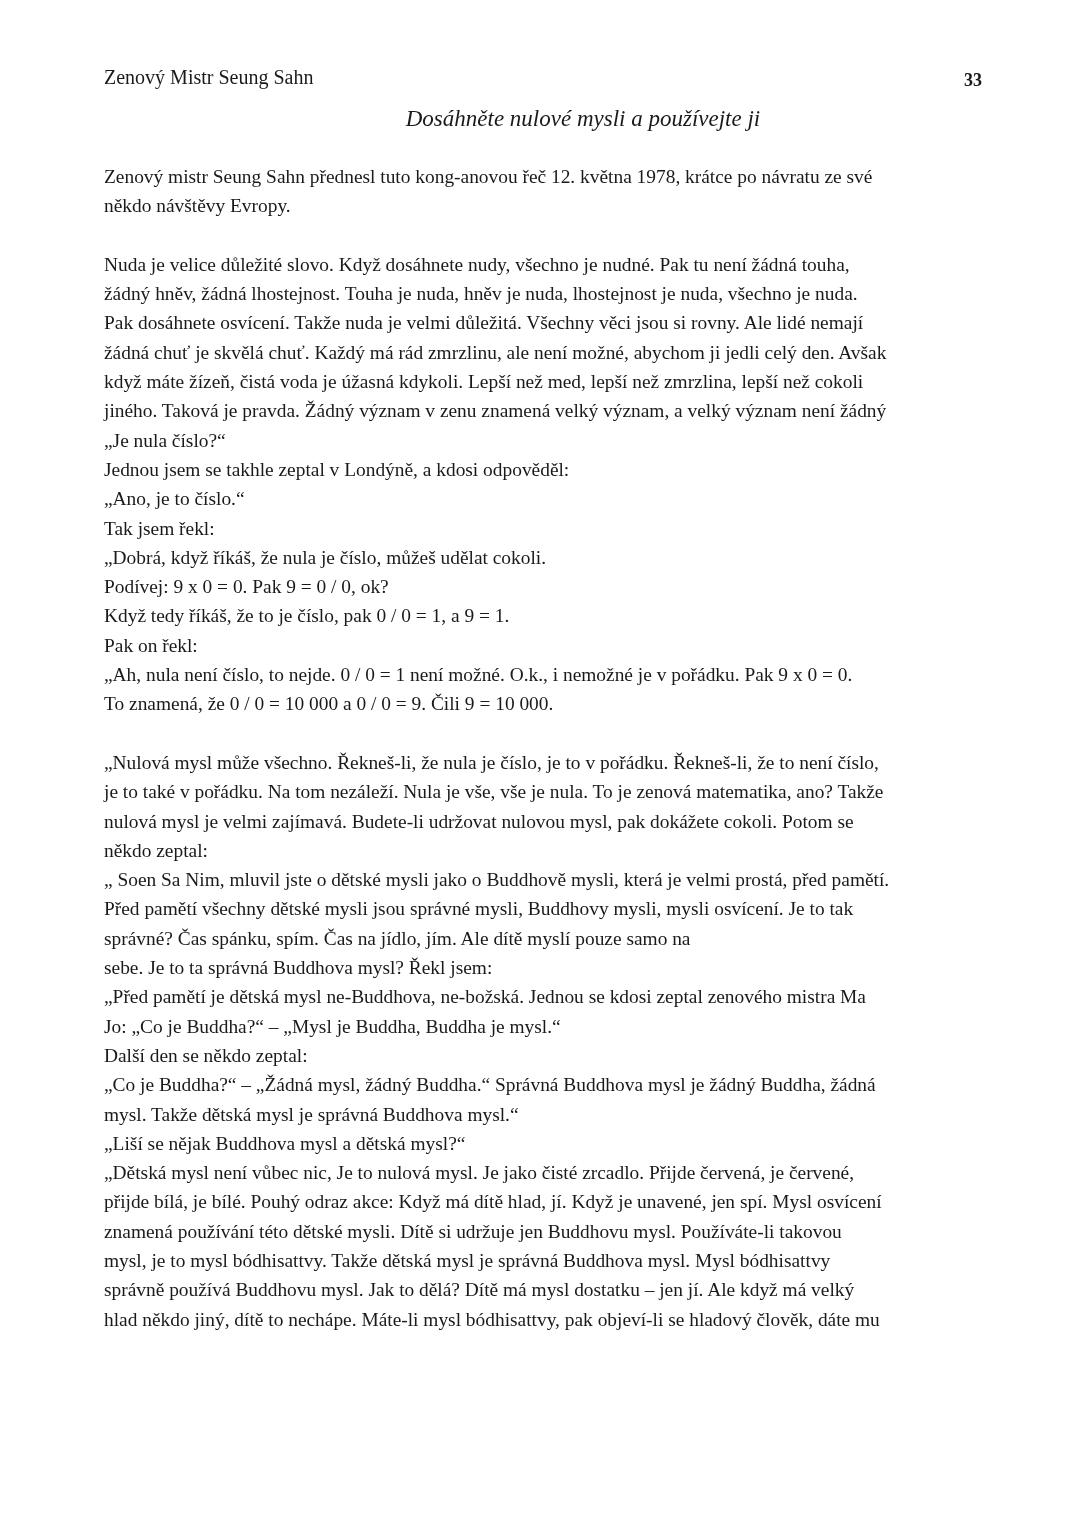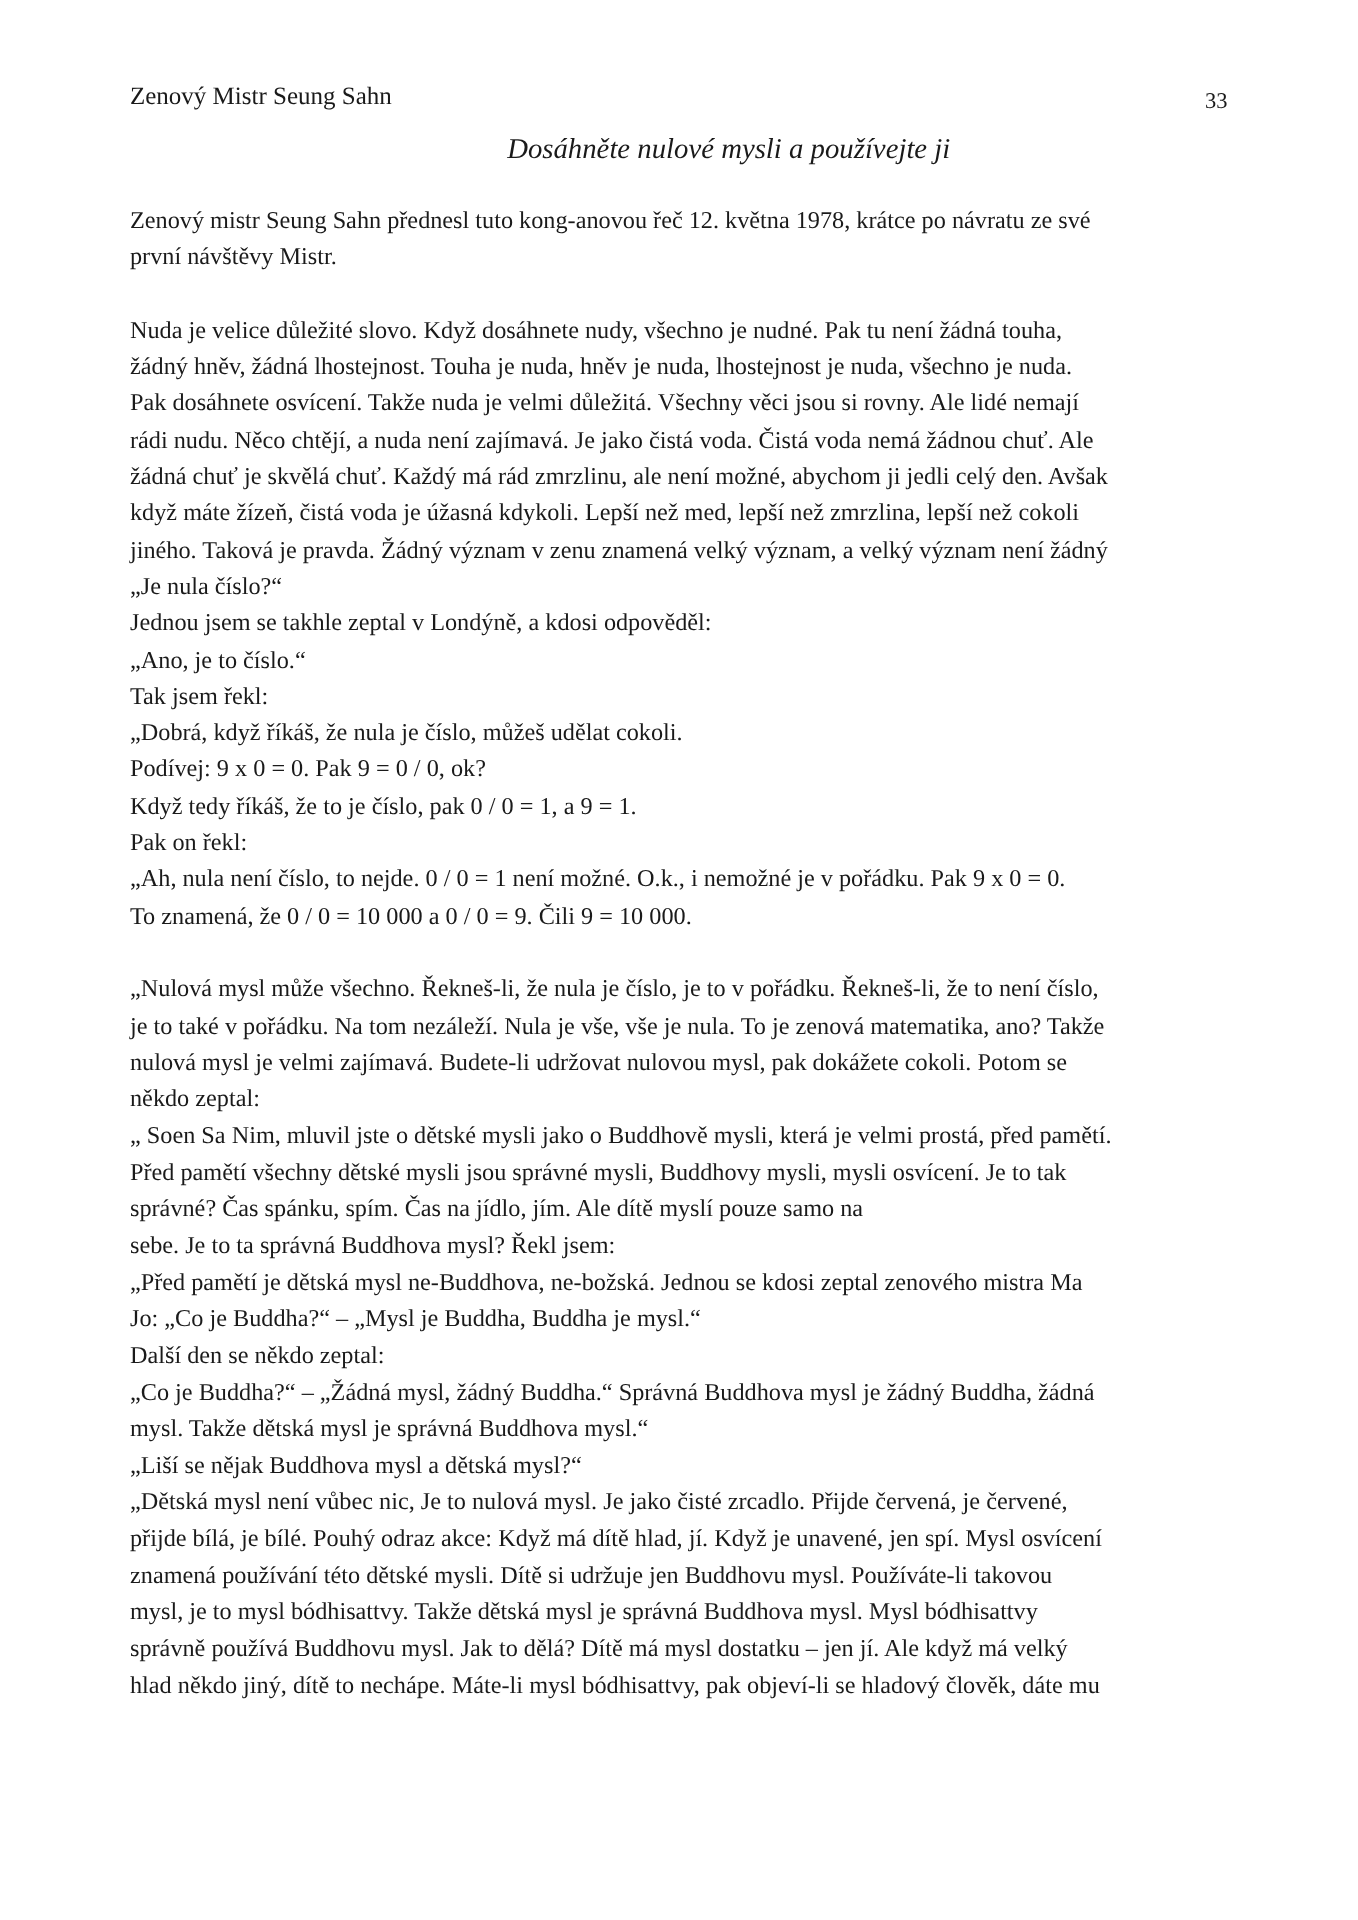--- a/index.html
+++ b/index.html
@@ -1,42 +1,41 @@
 <!DOCTYPE html>
 <html><head>
 <meta charset="utf-8">
 <style>
   html, body { margin: 0; padding: 0; background: #ffffff; }
   body { width: 1086px; height: 1536px; position: relative; overflow: hidden;
          font-family: "Liberation Serif", "DejaVu Serif", serif; color: #1a1a1a; }
   .running-head { position: absolute; top: 66px; left: 104px; font-size: 20px; }
-  .page-number { position: absolute; top: 70px; right: 104px; font-size: 18px; }
+  .page-number { position: absolute; top: 70px; right: 104px; font-size: 18px; font-weight: bold; }
   .chapter-title { position: absolute; top: 106px; left: 0; width: 1086px; text-align: center;
                    font-style: italic; font-size: 23px; margin-left: 40px; }
   .body { position: absolute; top: 162px; left: 104px; width: 880px; font-size: 19.4px; line-height: 29.3px; }
   .para { margin: 0 0 29.3px 0; }
   .para .line { display: block; white-space: nowrap; }
 </style>
 </head>
 <body>
 
 <div class="running-head">Zenový Mistr Seung Sahn</div>
 <div class="page-number">33</div>
 <div class="chapter-title">Dosáhněte nulové mysli a používejte ji</div>
 
 <div class="body" id="body">
     <div class="para">
       <span class="line">Zenový mistr Seung Sahn přednesl tuto kong-anovou řeč 12. května 1978, krátce po návratu ze své</span>
-      <span class="line">první návštěvy Mistr.</span>
+      <span class="line">někdo návštěvy Evropy.</span>
     </div>
     <div class="para">
       <span class="line">Nuda je velice důležité slovo. Když dosáhnete nudy, všechno je nudné. Pak tu není žádná touha,</span>
       <span class="line">žádný hněv, žádná lhostejnost. Touha je nuda, hněv je nuda, lhostejnost je nuda, všechno je nuda.</span>
       <span class="line">Pak dosáhnete osvícení. Takže nuda je velmi důležitá. Všechny věci jsou si rovny. Ale lidé nemají</span>
-      <span class="line">rádi nudu. Něco chtějí, a nuda není zajímavá. Je jako čistá voda. Čistá voda nemá žádnou chuť. Ale</span>
       <span class="line">žádná chuť je skvělá chuť. Každý má rád zmrzlinu, ale není možné, abychom ji jedli celý den. Avšak</span>
       <span class="line">když máte žízeň, čistá voda je úžasná kdykoli. Lepší než med, lepší než zmrzlina, lepší než cokoli</span>
       <span class="line">jiného. Taková je pravda. Žádný význam v zenu znamená velký význam, a velký význam není žádný</span>
       <span class="line">„Je nula číslo?“</span>
       <span class="line">Jednou jsem se takhle zeptal v Londýně, a kdosi odpověděl:</span>
       <span class="line">„Ano, je to číslo.“</span>
       <span class="line">Tak jsem řekl:</span>
       <span class="line">„Dobrá, když říkáš, že nula je číslo, můžeš udělat cokoli.</span>
       <span class="line">Podívej: 9 x 0 = 0. Pak 9 = 0 / 0, ok?</span>
       <span class="line">Když tedy říkáš, že to je číslo, pak 0 / 0 = 1, a 9 = 1.</span>

